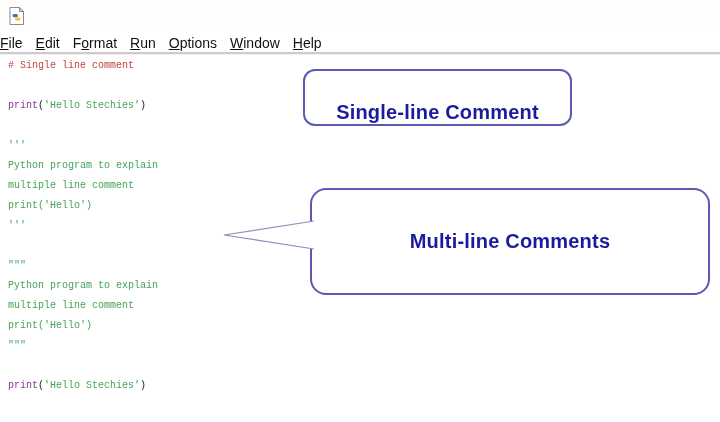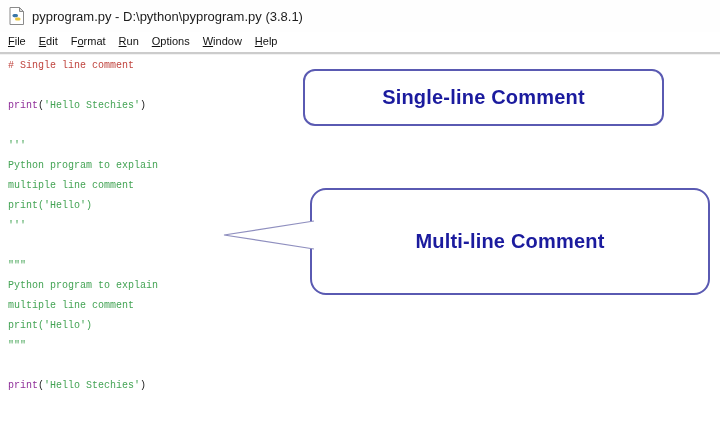--- a/index.html
+++ b/index.html
@@ -13,22 +13,22 @@
   .titlebar{
     position:absolute;left:0;top:0;width:720px;height:32px;
     display:flex;align-items:center;padding-left:8px;box-sizing:border-box;
     background:#fefefe;
   }
   .titlebar .app-icon{width:17px;height:18px;margin-right:7px;flex:0 0 auto;}
   .titlebar .title-text{font-size:13px;color:#1c1c1c;white-space:nowrap;}
   
   .menubar{
     position:absolute;left:0;top:35px;width:720px;height:17px;
-    padding-left:8px;box-sizing:border-box;
-    font-size:11px;color:#111;
+    box-sizing:border-box;
+    font-size:14px;color:#111;
   }
   .menubar .menu-item{
     display:inline-block;margin-right:13px;cursor:default;white-space:nowrap;
   }
   .menubar .menu-item u{text-decoration:underline;}
   .menubar-separator{
     position:absolute;left:0;top:52px;width:720px;height:2px;
     background:#cccccc;border-bottom:1px solid #f2f2f2;
   }
   
@@ -43,44 +43,43 @@
   .code .str{color:var(--string,#44a455);}
   .code .plain{color:var(--plain,#222222);}
   
   .callout{
     position:absolute;box-sizing:border-box;background:#ffffff;
     border:2px solid var(--callout-border,#5a5ab2);
     display:flex;align-items:center;justify-content:center;
     font-weight:bold;font-size:20px;color:var(--callout-text,#1b1b9e);
     letter-spacing:0.2px;
   }
-  .callout-single{left:303px;top:69px;width:361px;height:57px;border-radius:12px;}
+  .callout-single{left:303px;top:69px;width:269px;height:57px;border-radius:12px;align-items:flex-end;}
   .callout-multi{left:310px;top:188px;width:400px;height:107px;border-radius:16px;}
   .callout-tail{position:absolute;left:220px;top:218px;width:96px;height:34px;z-index:5;}
 </style>
 </head>
 <body style="--comment: #c0453f; --builtin: #90309a; --string: #44a455; --plain: #222222; --callout-border: #5a5ab2; --callout-text: #1b1b9e;">
 
 <div class="titlebar">
   <svg class="app-icon" viewBox="0 0 17 18">
     <path d="M2,0.5 h9.5 l4,4 v13 h-13.5 z" fill="#ffffff" stroke="#8a8a8a" stroke-width="1"></path>
     <path d="M11.5,0.5 l4,4 h-4 z" fill="#dcdcdc" stroke="#8a8a8a" stroke-width="1"></path>
     <rect x="4.5" y="7" width="5.5" height="3.2" rx="1.6" fill="#3a76a8"></rect>
     <rect x="7" y="10.4" width="5.5" height="3.2" rx="1.6" fill="#e9c63f"></rect>
   </svg>
-  <span class="title-text">pyprogram.py - D:\python\pyprogram.py (3.8.1)</span>
 </div>
 
 <div class="menubar" id="menubar"><span class="menu-item"><u>F</u>ile</span><span class="menu-item"><u>E</u>dit</span><span class="menu-item">F<u>o</u>rmat</span><span class="menu-item"><u>R</u>un</span><span class="menu-item"><u>O</u>ptions</span><span class="menu-item"><u>W</u>indow</span><span class="menu-item"><u>H</u>elp</span></div>
 <div class="menubar-separator"></div>
 
 <div class="code" id="code"><div class="code-line"><span class="comment"># Single line comment</span></div><div class="code-line">&nbsp;</div><div class="code-line"><span class="builtin">print</span><span class="plain">(</span><span class="str">'Hello Stechies'</span><span class="plain">)</span></div><div class="code-line">&nbsp;</div><div class="code-line"><span class="str">'''</span></div><div class="code-line"><span class="str">Python program to explain</span></div><div class="code-line"><span class="str">multiple line comment</span></div><div class="code-line"><span class="str">print('Hello')</span></div><div class="code-line"><span class="str">'''</span></div><div class="code-line">&nbsp;</div><div class="code-line"><span class="str">"""</span></div><div class="code-line"><span class="str">Python program to explain</span></div><div class="code-line"><span class="str">multiple line comment</span></div><div class="code-line"><span class="str">print('Hello')</span></div><div class="code-line"><span class="str">"""</span></div><div class="code-line">&nbsp;</div><div class="code-line"><span class="builtin">print</span><span class="plain">(</span><span class="str">'Hello Stechies'</span><span class="plain">)</span></div></div>
 
 <div class="callout callout-single">
   <span>Single-line Comment</span>
 </div>
 
 <div class="callout callout-multi">
-  <span>Multi-line Comment</span>
+  <span>Multi-line Comments</span>
 </div>
 <svg class="callout-tail" viewBox="0 0 96 34">
   <path d="M94,3 L4,17 L94,31" fill="#ffffff" stroke="#8f8fbf" stroke-width="1.2"></path>
 </svg>
 
 </body></html>

